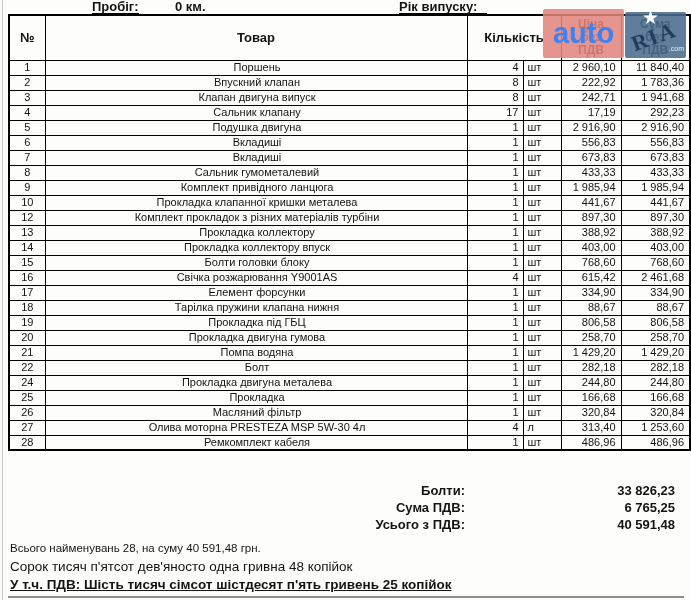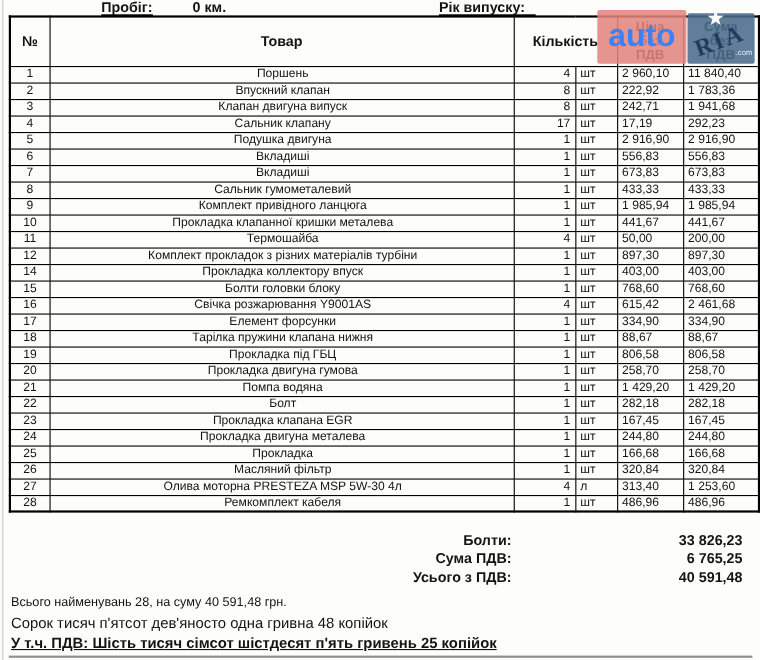--- a/index.html
+++ b/index.html
@@ -39,21 +39,21 @@
   }
   .parts th.wrap { font-size:12px; line-height:13px; white-space:normal; padding:0 11px; }
   .parts td {
     height:15px; font-size:11px; line-height:13px; padding:0 4px;
     vertical-align:middle;
   }
   td.c-num  { text-align:center; }
   td.c-name { text-align:center; padding-left:6px; }
   td.c-qty  { text-align:right; padding-right:4px; }
   td.c-unit { text-align:left; padding-left:4px; }
-  td.c-price, td.c-sum { padding-right:5px; }
+  td.c-price, td.c-sum { text-align:right; padding-right:5px; }
 
   
   .wm-auto {
     position:absolute; left:543px; top:9px; width:81px; height:49px;
     border-radius:2px;
     display:flex; align-items:center; justify-content:center;
   }
   .wm-auto .auto-txt {
     color:#3b82f6; font-weight:bold; font-size:29px; line-height:29px; letter-spacing:0px;
   }
@@ -185,34 +185,34 @@
   </tr>
       <tr>
     <td class="c-num">10</td>
     <td class="c-name">Прокладка клапанної кришки металева</td>
     <td class="c-qty">1</td>
     <td class="c-unit">шт</td>
     <td class="c-price">441,67</td>
     <td class="c-sum">441,67</td>
   </tr>
       <tr>
-    <td class="c-num">11</td>
-    <td class="c-name">Термошайба</td>
-    <td class="c-qty">4</td>
-    <td class="c-unit">шт</td>
-    <td class="c-price">50,00</td>
-    <td class="c-sum">200,00</td>
-  </tr>
-      <tr>
     <td class="c-num">12</td>
     <td class="c-name">Комплект прокладок з різних матеріалів турбіни</td>
     <td class="c-qty">1</td>
     <td class="c-unit">шт</td>
     <td class="c-price">897,30</td>
     <td class="c-sum">897,30</td>
+  </tr>
+      <tr>
+    <td class="c-num">13</td>
+    <td class="c-name">Прокладка коллектору</td>
+    <td class="c-qty">1</td>
+    <td class="c-unit">шт</td>
+    <td class="c-price">388,92</td>
+    <td class="c-sum">388,92</td>
   </tr>
       <tr>
     <td class="c-num">14</td>
     <td class="c-name">Прокладка коллектору впуск</td>
     <td class="c-qty">1</td>
     <td class="c-unit">шт</td>
     <td class="c-price">403,00</td>
     <td class="c-sum">403,00</td>
   </tr>
       <tr>
@@ -271,28 +271,20 @@
     <td class="c-price">1 429,20</td>
     <td class="c-sum">1 429,20</td>
   </tr>
       <tr>
     <td class="c-num">22</td>
     <td class="c-name">Болт</td>
     <td class="c-qty">1</td>
     <td class="c-unit">шт</td>
     <td class="c-price">282,18</td>
     <td class="c-sum">282,18</td>
-  </tr>
-      <tr>
-    <td class="c-num">23</td>
-    <td class="c-name">Прокладка клапана EGR</td>
-    <td class="c-qty">1</td>
-    <td class="c-unit">шт</td>
-    <td class="c-price">167,45</td>
-    <td class="c-sum">167,45</td>
   </tr>
       <tr>
     <td class="c-num">24</td>
     <td class="c-name">Прокладка двигуна металева</td>
     <td class="c-qty">1</td>
     <td class="c-unit">шт</td>
     <td class="c-price">244,80</td>
     <td class="c-sum">244,80</td>
   </tr>
       <tr>

